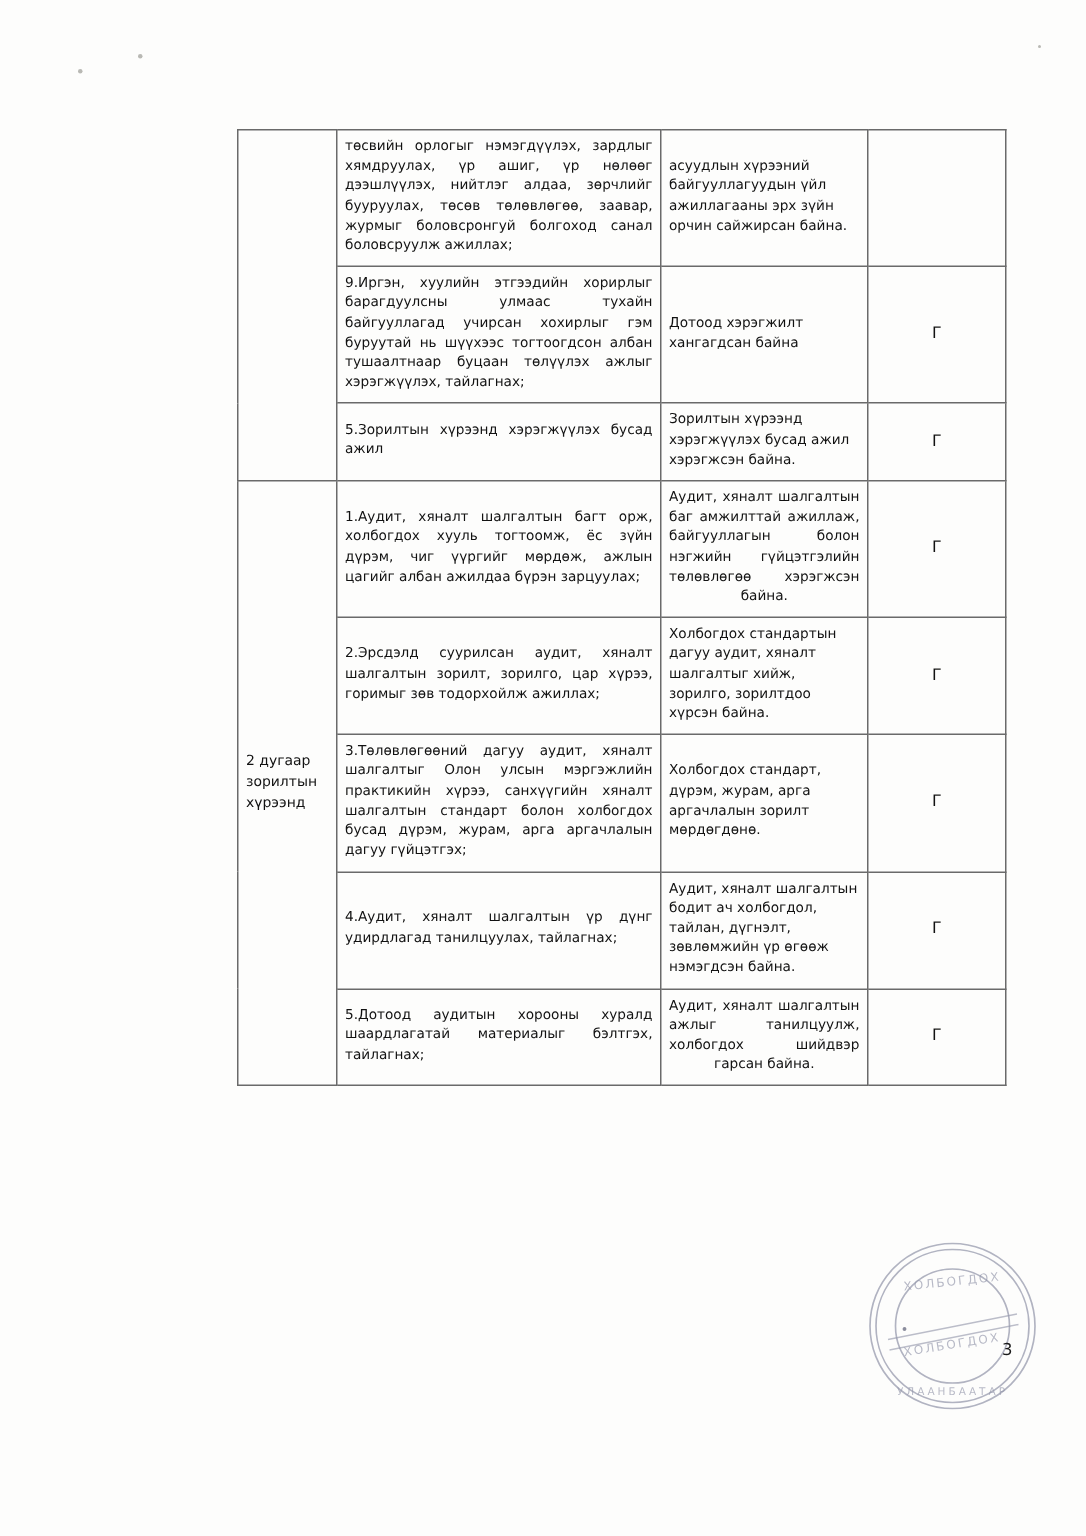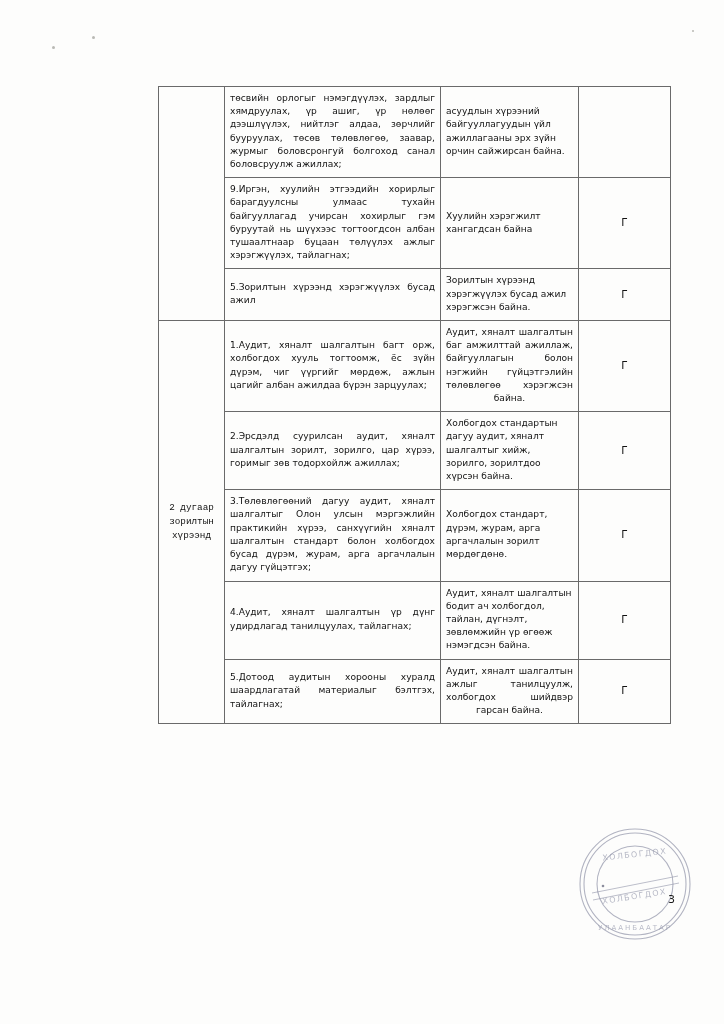--- a/index.html
+++ b/index.html
@@ -51,25 +51,24 @@
     color: #121212;
   }
 
   
   col.c-goal   { width: 66px;  }
   col.c-task   { width: 216px; }
   col.c-result { width: 138px; }
   col.c-mark   { width: 92px;  }
 
   td.goal-cell {
-    text-align: center;
+    text-align: left;
     vertical-align: middle;
     font-size: 9.3px;
     line-height: 14px;
-    font-family: Liberation Mono, monospace;
   }
   td.task-cell {
     text-align: justify;
     text-align-last: left;
     vertical-align: middle;
     -webkit-hyphens: none;
     hyphens: none;
   }
   td.result-cell {
     text-align: left;
@@ -126,21 +125,21 @@
 
     <tr>
       <td class="goal-cell" rowspan="3"></td>
       <td class="task-cell">төсвийн орлогыг нэмэгдүүлэх, зардлыг хямдруулах, үр ашиг, үр нөлөөг дээшлүүлэх, нийтлэг алдаа, зөрчлийг бууруулах, төсөв төлөвлөгөө, заавар, журмыг боловсронгуй болгоход санал боловсруулж ажиллах;</td>
       <td class="result-cell">асуудлын хүрээний байгууллагуудын үйл ажиллагааны эрх зүйн орчин сайжирсан байна.</td>
       <td class="mark-cell"></td>
     </tr>
 
     <tr>
       <td class="task-cell">9.Иргэн, хуулийн этгээдийн хорирлыг барагдуулсны улмаас тухайн байгууллагад учирсан хохирлыг гэм буруутай нь шүүхээс тогтоогдсон албан тушаалтнаар буцаан төлүүлэх ажлыг хэрэгжүүлэх, тайлагнах;</td>
-      <td class="result-cell">Хуулийн хэрэгжилт хангагдсан байна</td>
+      <td class="result-cell">Дотоод хэрэгжилт хангагдсан байна</td>
       <td class="mark-cell">Г</td>
     </tr>
 
     <tr>
       <td class="task-cell">5.Зорилтын хүрээнд хэрэгжүүлэх бусад ажил</td>
       <td class="result-cell">Зорилтын хүрээнд хэрэгжүүлэх бусад ажил хэрэгжсэн байна.</td>
       <td class="mark-cell">Г</td>
     </tr>
 
     <tr>

